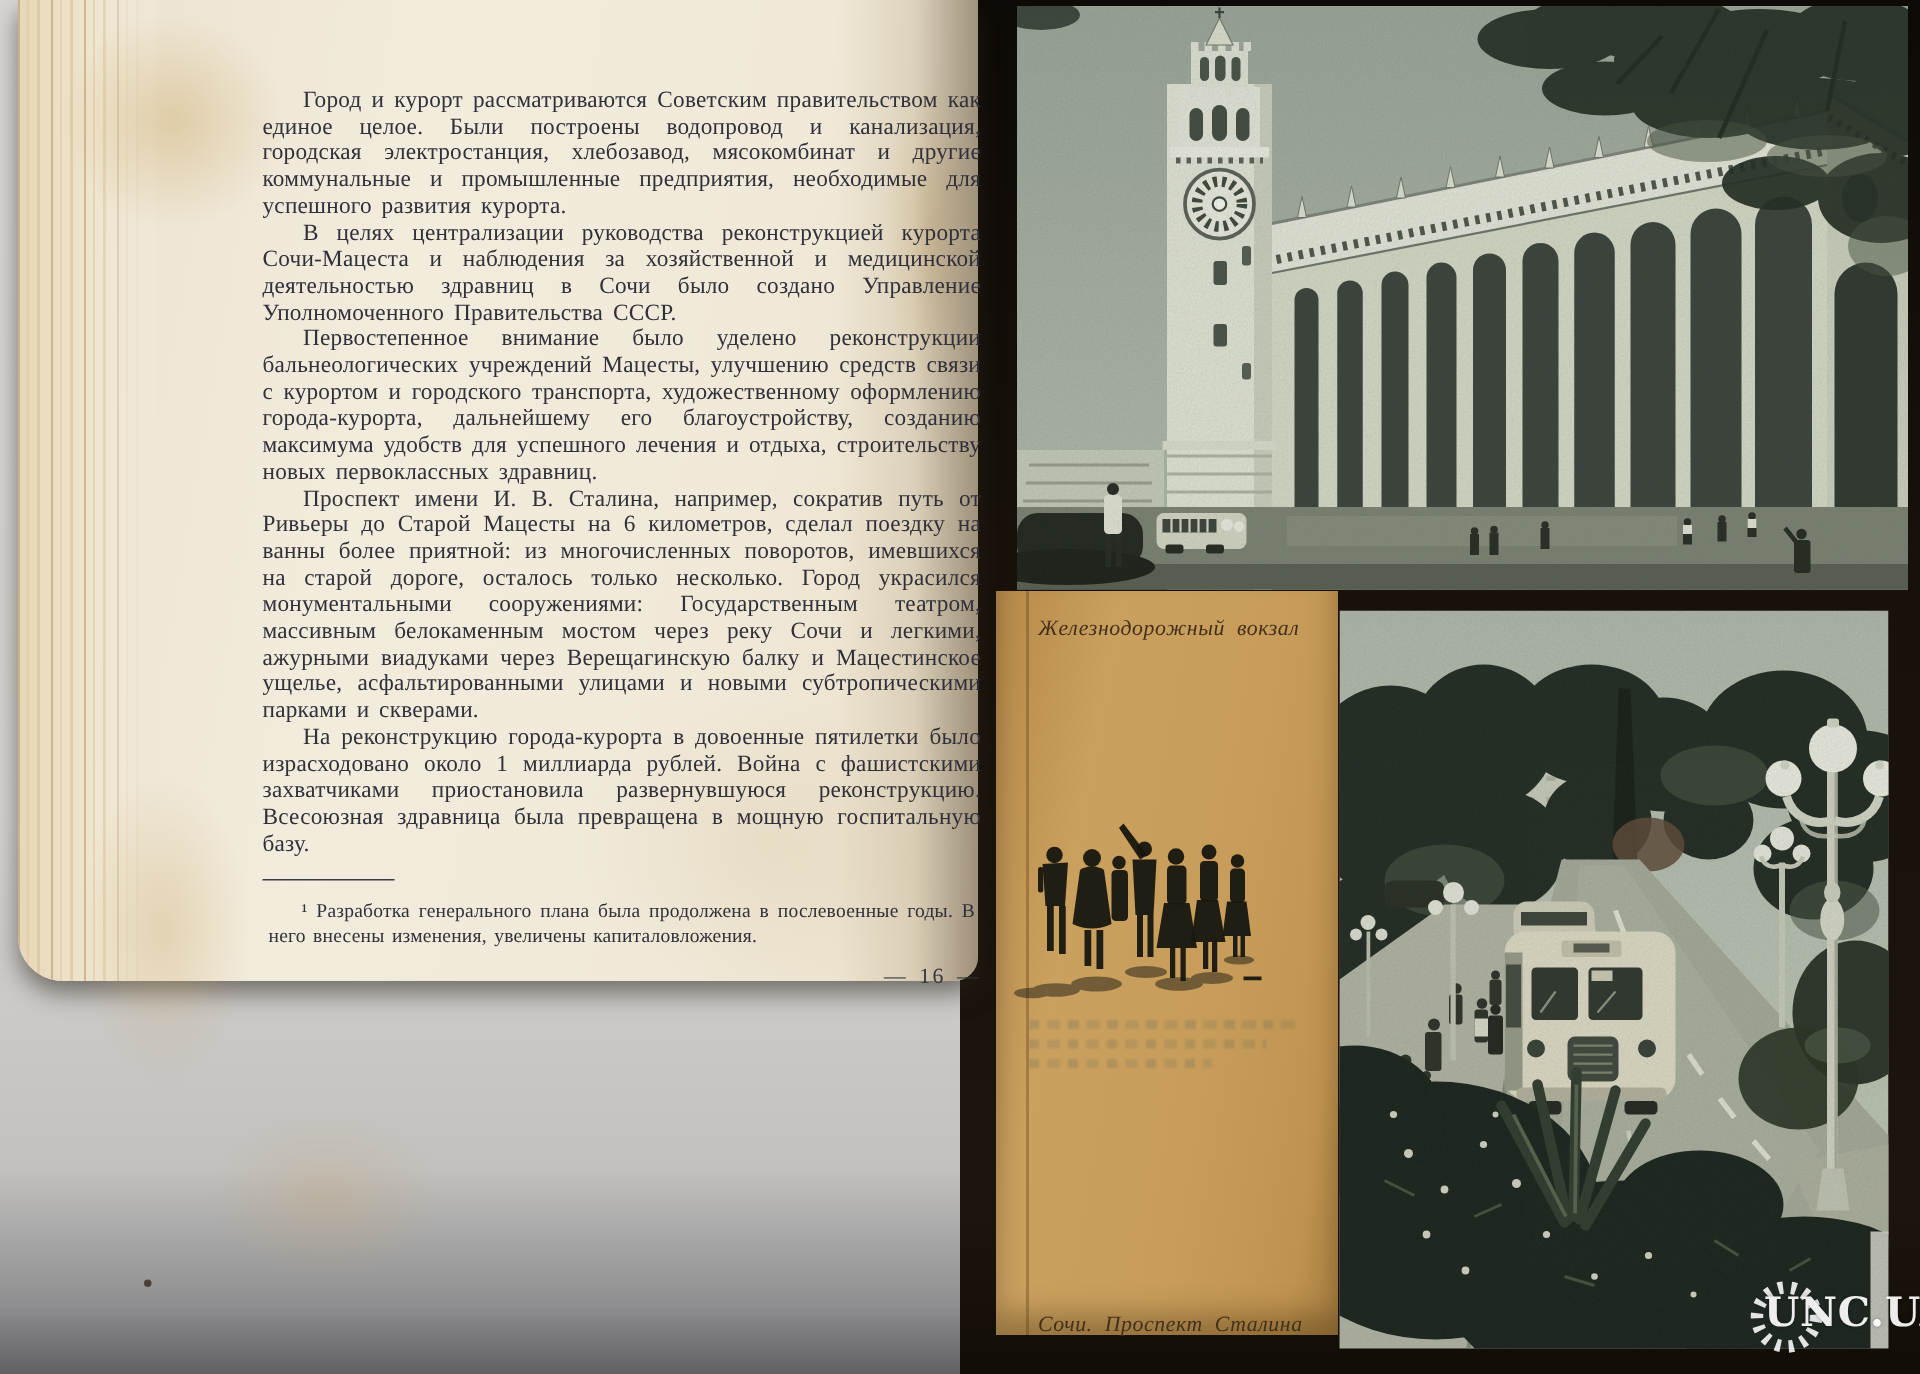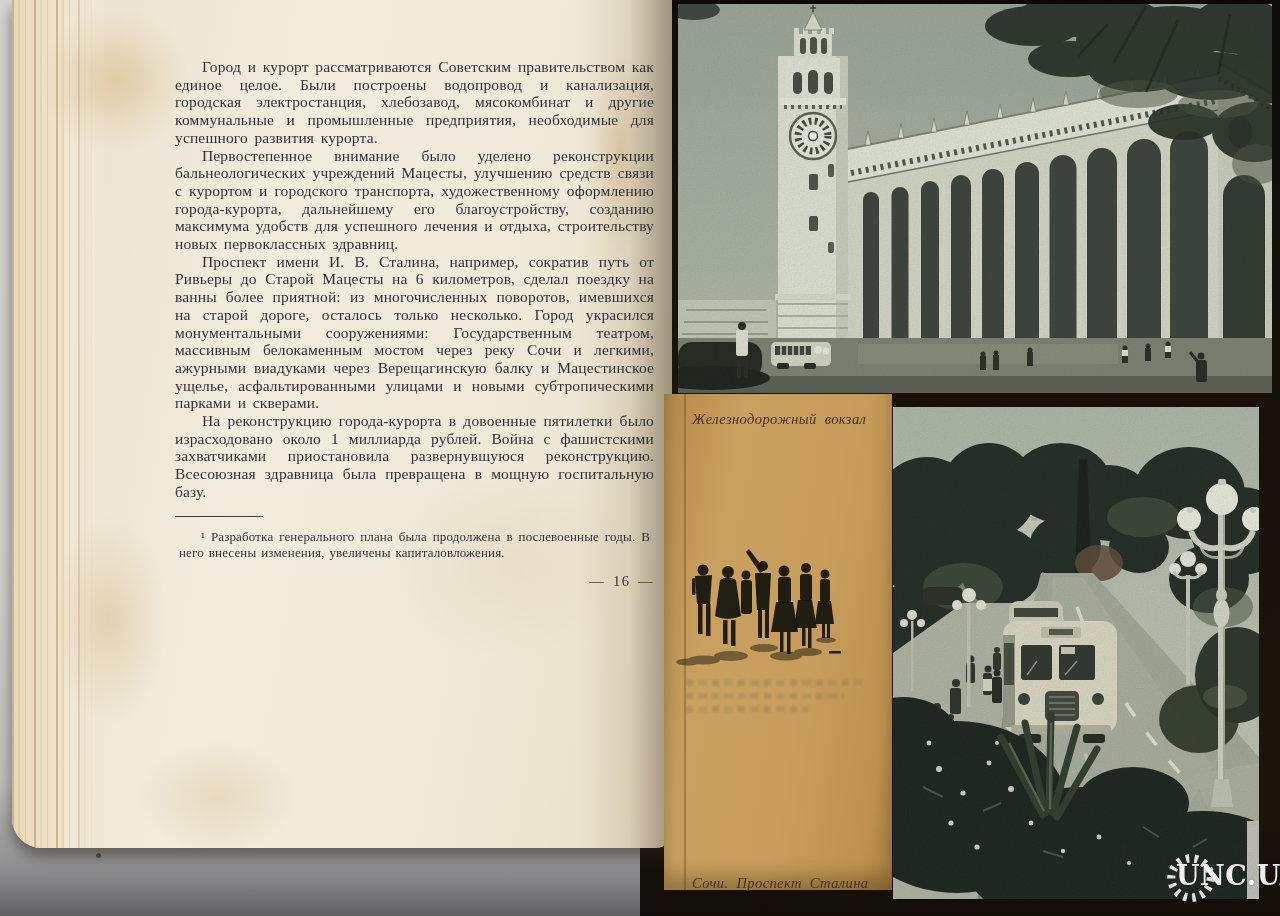--- a/index.html
+++ b/index.html
@@ -3,23 +3,23 @@
 <meta charset="utf-8">
 <style>
   html,body{margin:0;padding:0;background:#101010;}
   .stage{position:relative;width:1280px;height:916px;overflow:hidden;background:#101010;
          font-family:"Liberation Serif","DejaVu Serif",serif;}
   .bg-left{position:absolute;left:0;top:0;width:662px;height:916px;
      background:linear-gradient(180deg,#d8d7d5 0%,#d4d3d1 60%,#c2c1bf 85%,#8e8e90 95%,#616065 100%);}
   .bg-right{position:absolute;left:640px;top:0;width:640px;height:916px;
      background:linear-gradient(180deg,#0d0a07 0%,#17110a 40%,#1c150c 88%,#120d07 100%);}
   
-  .page-left{position:absolute;left:12px;top:0;width:640px;height:848px;
+  .page-left{position:absolute;left:12px;top:0;width:640px;height:654px;
      background:linear-gradient(100deg,#ebe2cf 0%,#f2ecdd 38%,#f0e9d8 72%,#eadfc8 100%);
-     border-radius:0 0 16px 30px;box-shadow:0 8px 16px rgba(40,35,25,.55);padding-left:20px;}
+     border-radius:0 0 16px 30px;box-shadow:0 8px 16px rgba(40,35,25,.55);}
   .page-edges{position:absolute;left:0;top:0;bottom:0;width:92px;border-radius:0 0 0 30px;
      background:
        repeating-linear-gradient(90deg, rgba(185,146,92,.55) 0 1.6px, rgba(246,239,226,0) 1.6px 6px,
          rgba(222,199,155,.5) 6px 7.6px, rgba(248,242,230,0) 7.6px 13px,
          rgba(205,176,128,.4) 13px 14.5px, rgba(248,242,230,0) 14.5px 22px),
        linear-gradient(90deg,#e7d7b8 0%,#efe6d0 55%,rgba(241,233,214,0) 100%);}
   .page-edges::after{content:"";position:absolute;inset:0;border-radius:0 0 0 30px;
      background:linear-gradient(90deg,rgba(239,232,215,0) 55%,#efe8d7 96%);}
   .gutter-shade{position:absolute;right:0;top:0;bottom:0;width:95px;border-radius:0 0 16px 0;
      background:linear-gradient(90deg,rgba(120,95,55,0) 0%,rgba(120,95,55,.15) 55%,rgba(66,47,22,.45) 100%);}
@@ -76,20 +76,21 @@
     <div class="stain s1"></div>
     <div class="stain s2"></div>
     <div class="stain s3"></div>
     <div class="stain s4"></div>
     <div class="stain s5"></div>
     <div class="speck"></div>
     <div class="gutter-shade"></div>
 
     <div class="text-col">
       <p class="para">Город и курорт рассматриваются Советским правительством как единое целое. Были построены водопровод и канализация, городская электростанция, хлебозавод, мясокомбинат и другие коммунальные и промышленные предприятия, необходимые для успешного развития курорта.</p>
+      <p class="para">В целях централизации руководства реконструкцией курорта Сочи-Мацеста и наблюдения за хозяйственной и медицинской деятельностью здравниц в Сочи было создано Управление Уполномоченного Правительства СССР.</p>
       <p class="para">Первостепенное внимание было уделено реконструкции бальнеологических учреждений Мацесты, улучшению средств связи с курортом и городского транспорта, художественному оформлению города-курорта, дальнейшему его благоустройству, созданию максимума удобств для успешного лечения и отдыха, строительству новых первоклассных здравниц.</p>
       <p class="para">Проспект имени И. В. Сталина, например, сократив путь от Ривьеры до Старой Мацесты на 6 километров, сделал поездку на ванны более приятной: из многочисленных поворотов, имевшихся на старой дороге, осталось только несколько. Город украсился монументальными сооружениями: Государственным театром, массивным белокаменным мостом через реку Сочи и легкими, ажурными виадуками через Верещагинскую балку и Мацестинское ущелье, асфальтированными улицами и новыми субтропическими парками и скверами.</p>
       <p class="para">На реконструкцию города-курорта в довоенные пятилетки было израсходовано около 1 миллиарда рублей. Война с фашистскими захватчиками приостановила развернувшуюся реконструкцию. Всесоюзная здравница была превращена в мощную госпитальную базу.</p>
       <hr class="fn-rule">
       <p class="footnote">¹ Разработка генерального плана была продолжена в послевоенные годы. В него внесены изменения, увеличены капиталовложения.</p>
       <div class="page-num">— 16 —</div>
     </div>
   </div>
 
   <div class="photo-top">

